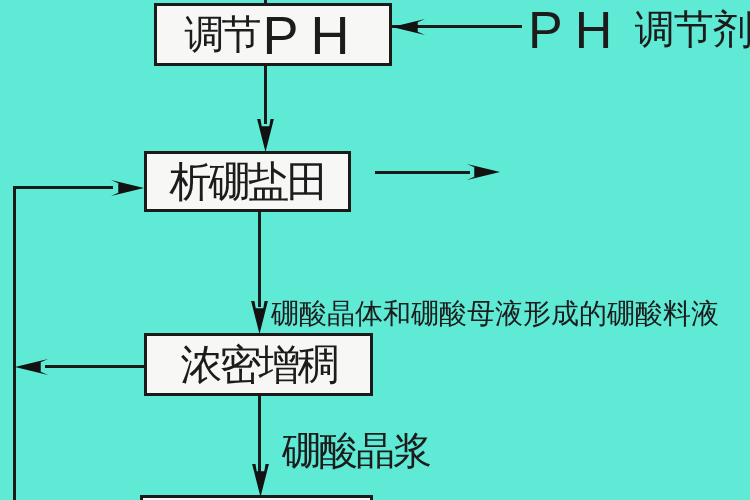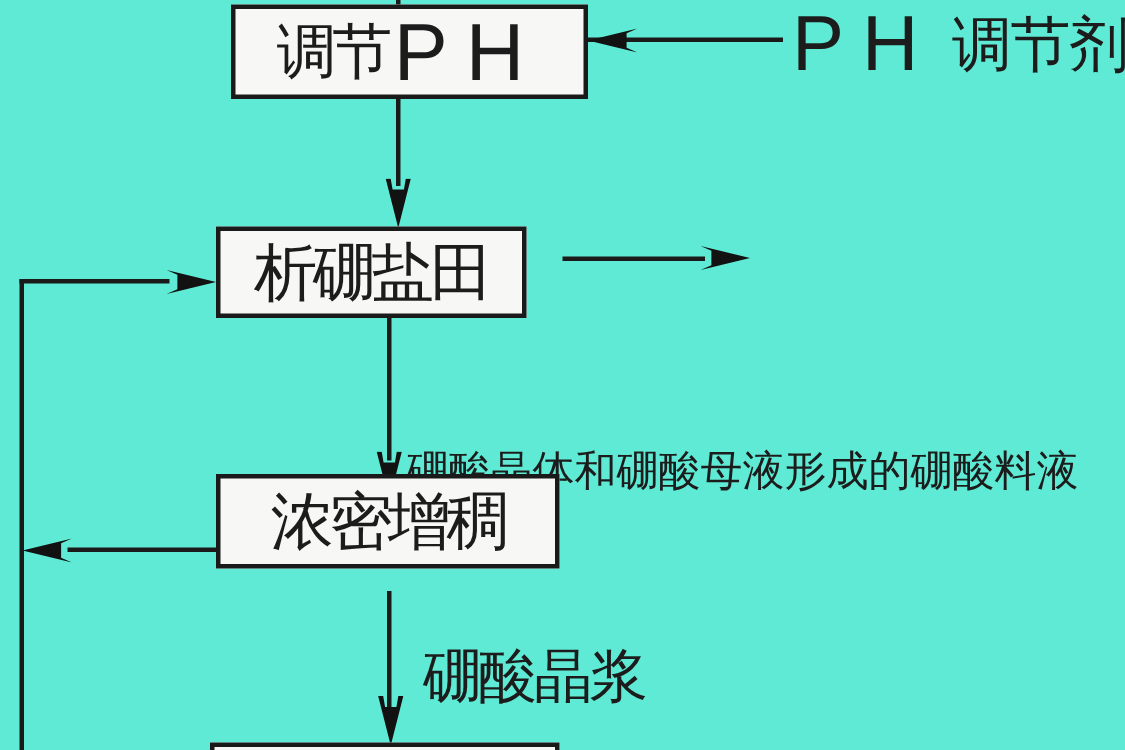--- a/index.html
+++ b/index.html
@@ -60,21 +60,21 @@
   <div class="ln" style="left:258px;top:210px;width:3px;height:97px;"></div>
   <div class="arrow down" style="left:249px;top:301px;width:21px;height:33px;"></div>
   <div class="label" style="left:271px;top:255px;font-size:28px;letter-spacing:0px;margin-top:40px;">硼酸晶体和硼酸母液形成的硼酸料液</div>
 
   <div class="ln" style="left:13px;top:186px;width:3px;height:314px;"></div>
   <div class="ln" style="left:13px;top:186px;width:100px;height:3px;"></div>
   <div class="arrow right" style="left:111px;top:178px;"></div>
   <div class="ln" style="left:45px;top:365px;width:100px;height:3px;"></div>
   <div class="arrow left" style="left:15px;top:357px;"></div>
 
-  <div class="box" style="left:144px;top:316px;width:229px;height:63px;">
+  <div class="box" style="left:144px;top:333px;width:229px;height:63px;">
     <span class="cjk-lg txt-thin">浓密增稠</span>
   </div>
 
   <div class="ln" style="left:258px;top:394px;width:3px;height:78px;"></div>
   <div class="arrow down" style="left:250px;top:464px;width:21px;height:33px;"></div>
   <div class="label" style="left:282px;top:424px;font-size:39px;letter-spacing:-2px;">硼酸晶浆</div>
 
   <div class="box" style="left:140px;top:495px;width:233px;height:30px;">
     <span></span>
   </div>

